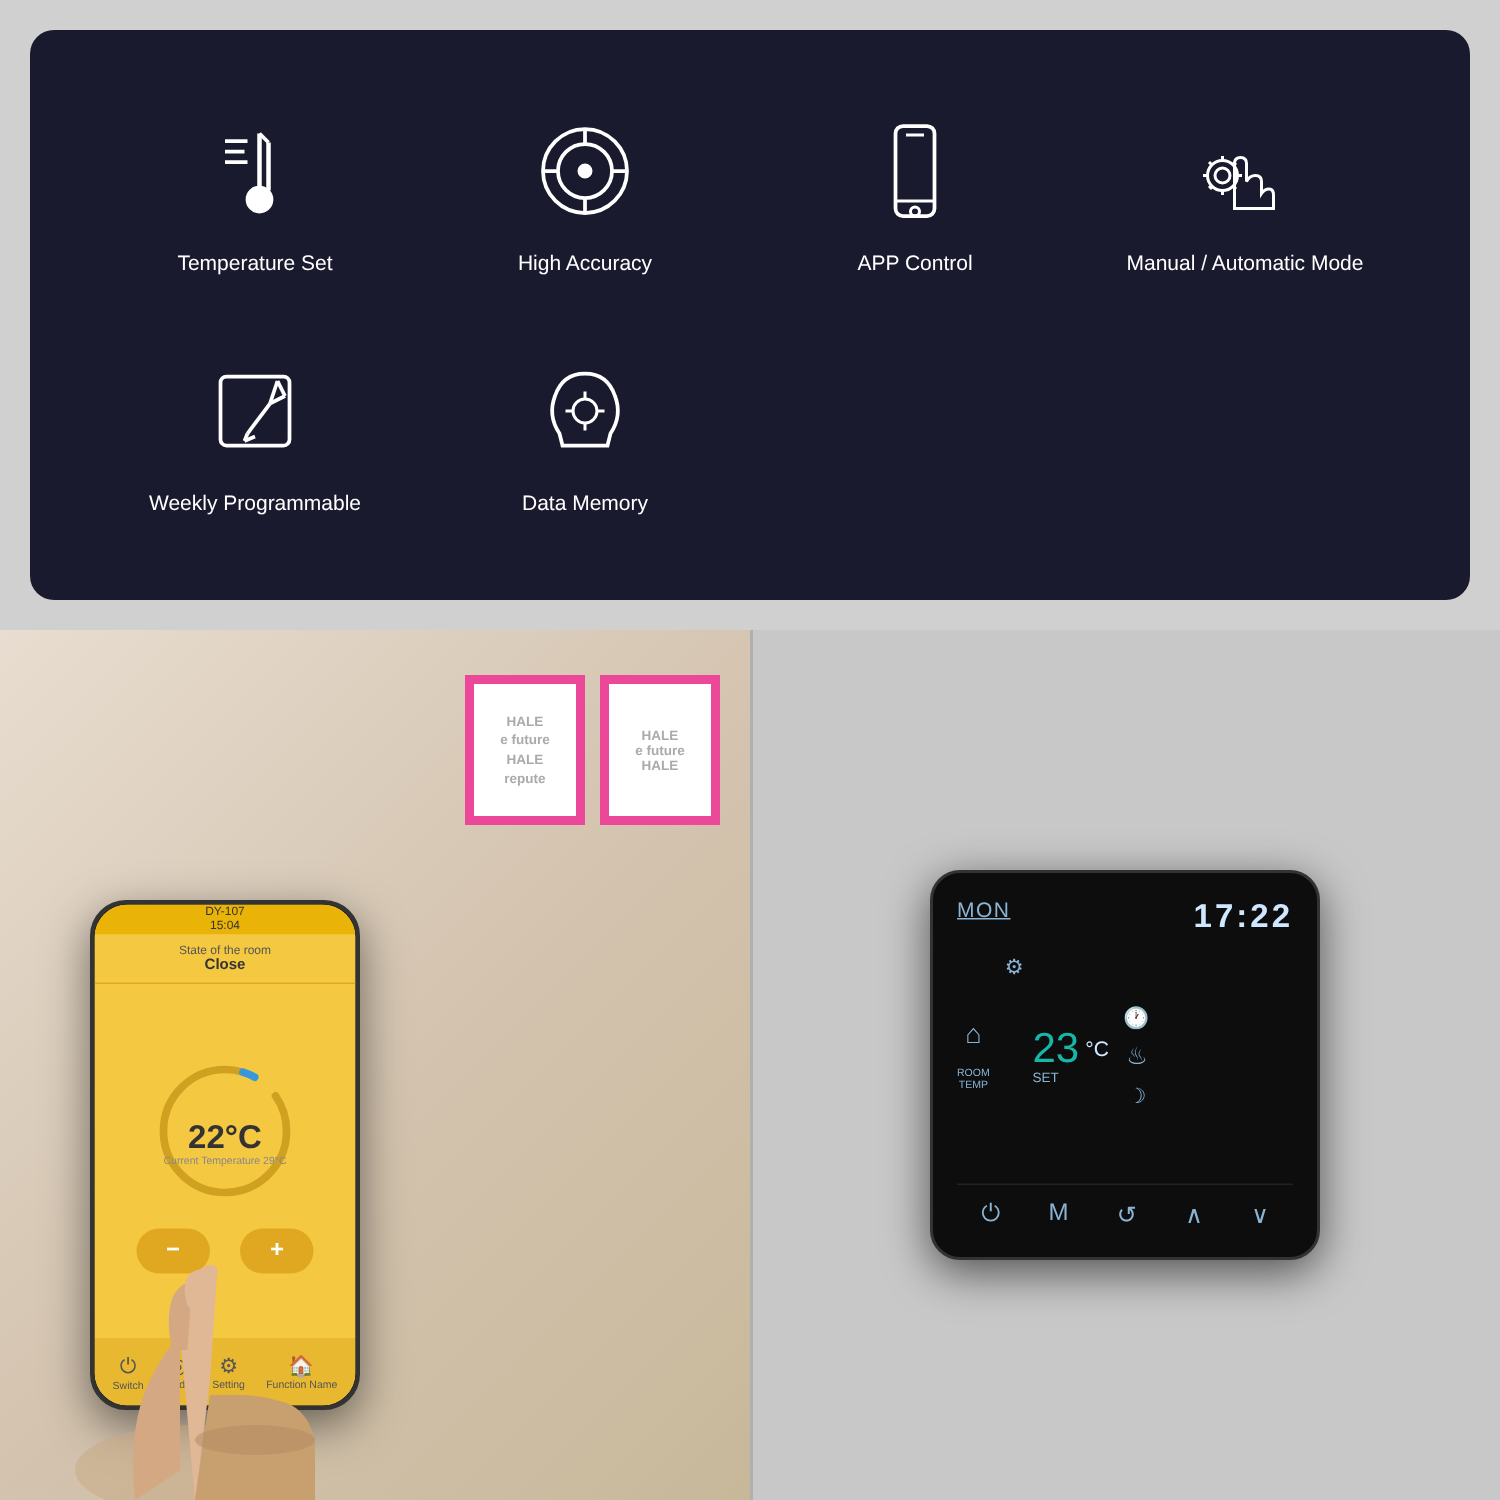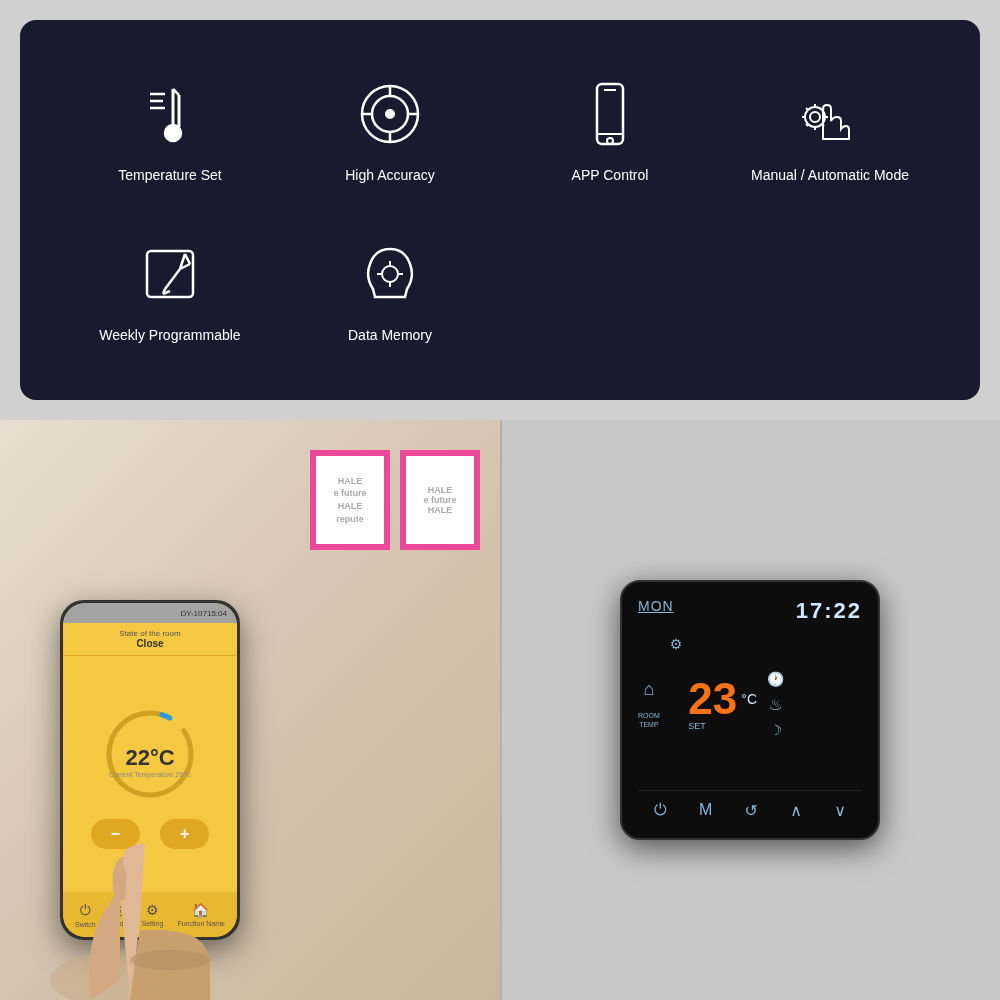--- a/index.html
+++ b/index.html
@@ -103,28 +103,29 @@
       width: 100%;
       height: 100%;
       background: #f5c842;
       border-radius: 22px;
       overflow: hidden;
       display: flex;
       flex-direction: column;
     }
 
     .phone-status-bar {
-      background: #a3a3a3;
+      background: #eab308;
       height: 20px;
       display: flex;
       align-items: center;
-      justify-content: flex-end;
+      justify-content: flex-start;
       padding: 0 10px;
       font-size: 8px;
       color: #333;
+      flex-direction: column;
     }
 
     .phone-header {
       background: #f5c842;
       padding: 6px 10px;
       text-align: center;
       font-size: 9px;
       color: #333;
       border-bottom: 1px solid #e0a820;
     }
@@ -501,21 +502,21 @@
           <div style="display:flex; flex-direction:column; gap:12px; align-items:center; margin-right:4px;">
             <div style="color:#8ab4d4; font-size:18px;">⌂</div>
             <div style="color:#8ab4d4; font-size:7px; line-height:1.2; text-align:center;">ROOM<br>TEMP</div>
           </div>
 
 
           <div style="color:#8ab4d4; font-size:14px; align-self:flex-start; margin-top:8px;">⚙</div>
 
           <div style="display:flex; flex-direction:column; align-items:flex-start;">
             <div style="display:flex; align-items:center; gap:4px;">
-              <span style="color:#f97316; font-size:44px; font-weight:bold; line-height:1;">23</span>
+              <span style="color:#14b8a6; font-size:28px; font-weight:normal; line-height:1;">23</span>
               <span style="color:#d0e8ff; font-size:14px; vertical-align:super;">°C</span>
             </div>
             <span style="color:#8ab4d4; font-size:9px;">SET</span>
           </div>
 
           <div style="display:flex; flex-direction:column; gap:8px; align-items:center; margin-left:4px;">
             <div style="color:#8ab4d4; font-size:14px;">🕐</div>
             <div style="color:#8ab4d4; font-size:16px;">♨</div>
             <div style="color:#8ab4d4; font-size:14px;">☽</div>
           </div>

